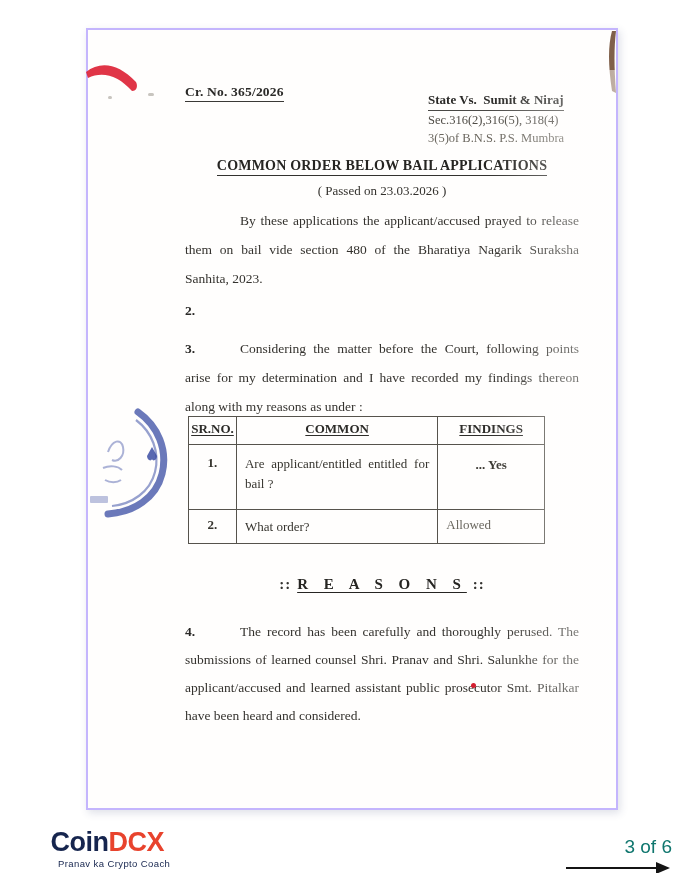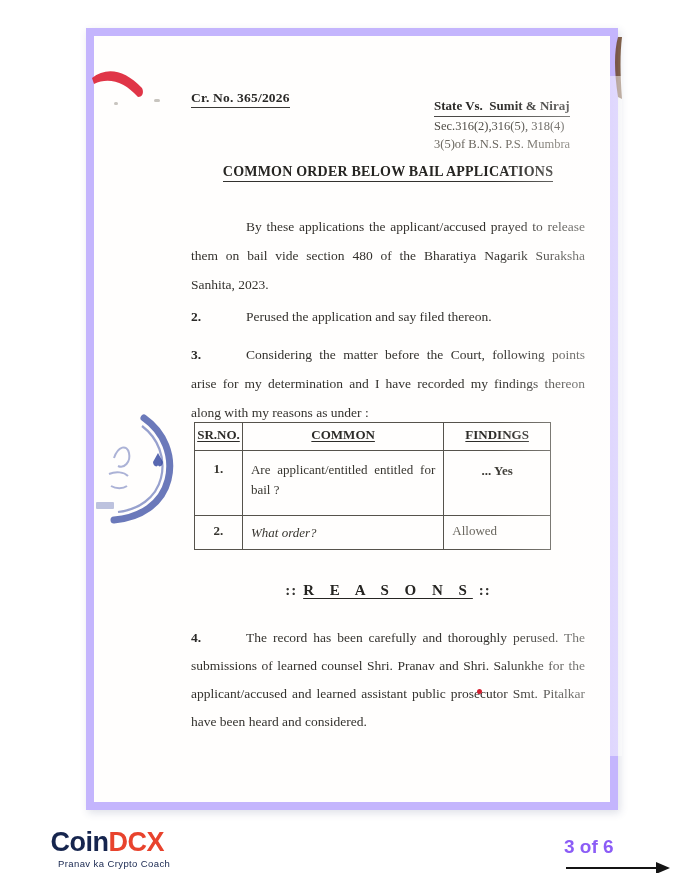--- a/index.html
+++ b/index.html
@@ -4,21 +4,21 @@
 <style>
   * { margin:0; padding:0; box-sizing:border-box; }
   html,body { width:686px; height:873px; background:#ffffff; overflow:hidden; }
   body { font-family:"Liberation Serif", serif; position:relative; }
 
   .canvas { position:absolute; inset:0; width:686px; height:873px; background:#ffffff; }
 
   
   .doc-page {
     position:absolute; left:86px; top:28px; width:532px; height:782px;
-    background:#fffefd; border:8px solid #c4b5fd;
+    background:#fffefd; border:2px solid #c4b5fd;
     box-shadow:2px 3px 8px rgba(50,60,110,.16);
   }
   .abs { position:absolute; }
 
   .case-number {
     left:97px; top:54px; font-size:13.5px; font-weight:bold; color:#2b2a28;
     border-bottom:1.4px solid #3a3936; padding-bottom:1px; letter-spacing:.2px;
   }
   .case-right { left:340px; top:60px; width:175px; line-height:18px; }
   .case-title {
@@ -56,21 +56,21 @@
     font-size:13px; font-weight:bold; color:#2d2c29; text-align:center;
     text-decoration:underline; text-underline-offset:2px; padding:4px 2px 7px;
   }
   .col-sr { width:48px; } .col-pt { width:202px; } .col-fd { width:107px; }
   .cell-sr { text-align:center; font-weight:bold; padding-top:10px; }
   .cell-pt { text-align:justify; padding:9px 8px 6px; line-height:20px; }
   .cell-fd { text-align:center; padding-top:12px; font-weight:bold; color:#3a3832; }
   .row-1 td { height:65px; }
   .row-2 td { height:32px; }
   .row-2 .cell-sr { padding-top:7px; }
-  .row-2 .cell-pt { padding-top:7px;font-style:italic; }
+  .row-2 .cell-pt { padding-top:7px; }
   .row-2 .cell-fd { text-align:left; padding:7px 0 0 8px; font-weight:normal; color:#6a675f; }
 
   
   .reasons-heading { left:97px; top:546px; width:394px; text-align:center; font-size:15px; font-weight:bold; color:#262522; }
   .reasons-heading .colons { letter-spacing:1px; color:#33322f; }
   .reasons-heading .word {
     letter-spacing:6px; text-decoration:underline; text-underline-offset:3px; margin:16px 6px;
   }
   .para-4 { top:588px; line-height:28px; }
 
@@ -89,21 +89,21 @@
   }
 
   
   .footer-logo { position:absolute; left:44px; top:829px; font-family:"Liberation Sans", sans-serif;text-align:center; }
   .logo-line { font-size:27px; font-weight:bold; letter-spacing:-.5px; line-height:27px; }
   .logo-coin { color:#16254e; }
   .logo-dcx  { color:#e8432d; }
   .logo-tagline { font-size:9.5px; color:#16254e; letter-spacing:.4px; margin:2px 0 0 14px; font-weight:normal; }
 
   .page-nav { position:absolute; left:564px; top:836px; width:108px; font-family:"Liberation Sans", sans-serif; }
-  .page-indicator { text-align:left; font-size:19px; color:#8b5cf6;font-weight:bold; }
+  .page-indicator { text-align:right; font-size:19px; color:#0f766e; }
   .nav-arrow { display:block; margin-top:2px; }
 </style>
 </head>
 <body>
 
 <div class="canvas">
 
   <div class="doc-page">
 
     <svg class="abs red-pen-mark" width="64" height="42" viewBox="0 0 64 42">
@@ -119,28 +119,28 @@
     <div class="abs case-number">Cr. No. 365/2026</div>
     <div class="abs case-right">
       <div><span class="case-title">State Vs.  Sumit &amp; Niraj</span></div>
       <div class="case-sec-1">Sec.316(2),316(5), 318(4)</div>
       <div class="case-sec-2">3(5)of B.N.S. P.S. Mumbra</div>
     </div>
 
     <div class="abs order-title-wrap">
       <span class="order-title">COMMON ORDER BELOW BAIL APPLICATIONS</span>
     </div>
+    <div class="abs passed-on">( Passed on 23.03.2026 )</div>
 
     <p class="para para-1">
       <span class="pnum"></span>
       <span>By these applications the applicant/accused prayed to release them on bail vide section 480 of the Bharatiya Nagarik Suraksha Sanhita, 2023.</span>
     </p>
     <p class="para para-2">
       <span class="pnum">2.</span>
-      <span>Perused the application and say filed thereon.</span>
     </p>
     <p class="para para-3">
       <span class="pnum">3.</span>
       <span>Considering the matter before the Court, following points arise for my determination and I have recorded my findings thereon along with my reasons as under :</span>
     </p>
 
     <table class="points-table">
       <colgroup>
           <col class="col-sr">
           <col class="col-pt">

